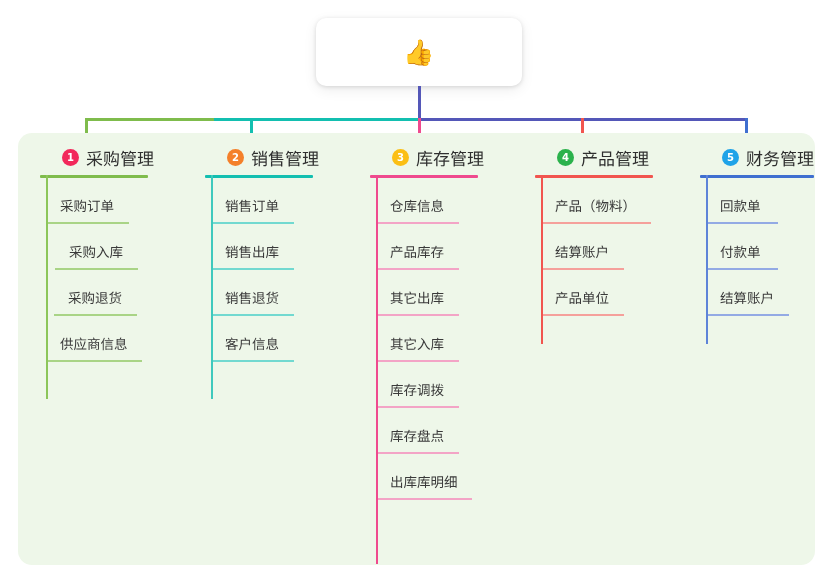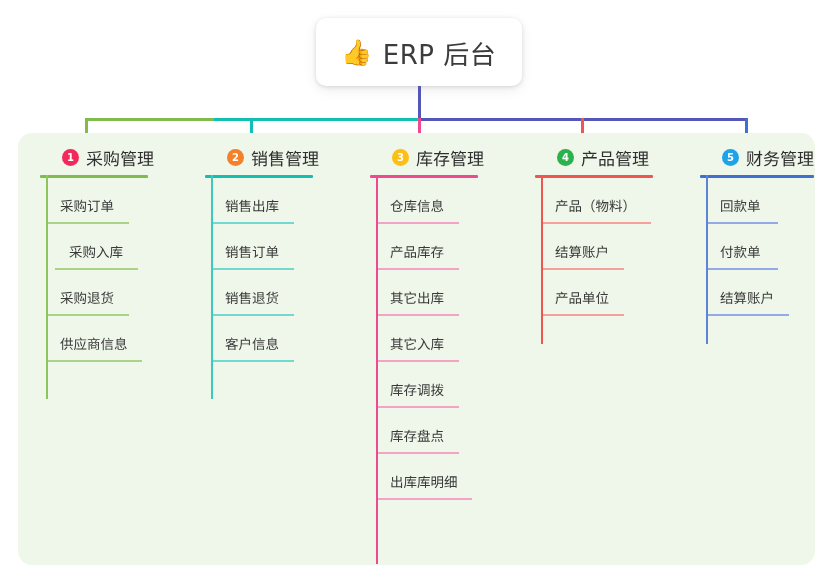--- a/index.html
+++ b/index.html
@@ -131,21 +131,20 @@
     height: 1.6px;
   }
 </style>
 </head>
 <body>
 
 <div id="mindmap">
 
   <div class="root-card">
     <span class="root-emoji">👍</span>
-    <span class="root-title">ERP 后台</span>
   </div>
 
   <div id="connectors">
       <div class="conn" style="left: 418px; top: 86px; width: 3px; height: 34px; background: rgb(84, 87, 184);"></div>
       <div class="conn" style="left: 85px; top: 118px; width: 131px; height: 3px; background: rgb(127, 188, 76);"></div>
       <div class="conn" style="left: 214px; top: 118px; width: 206px; height: 3px; background: rgb(19, 191, 176);"></div>
       <div class="conn" style="left: 418px; top: 118px; width: 329px; height: 3px; background: rgb(84, 87, 184);"></div>
       <div class="conn" style="left: 85px; top: 118px; width: 3px; height: 32px; background: rgb(127, 188, 76);"></div>
       <div class="conn" style="left: 250px; top: 118px; width: 3px; height: 32px; background: rgb(19, 191, 176);"></div>
       <div class="conn" style="left: 418px; top: 118px; width: 3px; height: 32px; background: rgb(239, 74, 142);"></div>
@@ -164,44 +163,44 @@
         <div class="col-rule" style="background: rgb(127, 188, 76); width: 108px;"></div>
         <div class="items" style="padding-left: 6px;">
           <div class="item" style="padding-left: 14px;">
             <span class="item-label" style="left: 14px;">采购订单</span>
             <div class="item-rule" style="background: rgb(169, 212, 134); width: 83px;"></div>
           </div>
           <div class="item" style="padding-left: 14px; margin-left: 9px;">
             <span class="item-label" style="left: 14px;">采购入库</span>
             <div class="item-rule" style="background: rgb(169, 212, 134); width: 83px;"></div>
           </div>
-          <div class="item" style="padding-left: 30px;">
+          <div class="item" style="padding-left: 30px; margin-left: 8px;">
             <span class="item-label" style="left: 14px;">采购退货</span>
             <div class="item-rule" style="background: rgb(169, 212, 134); width: 83px;"></div>
           </div>
           <div class="item" style="padding-left: 14px;">
             <span class="item-label" style="left: 14px;">供应商信息</span>
             <div class="item-rule" style="background: rgb(169, 212, 134); width: 96px;"></div>
           </div>
         </div>
         <div class="spine" style="background: rgb(140, 198, 90); left: 6px; height: 224px;"></div>
       </div>
       <div class="column" style="left: 205px;">
         <div class="col-header">
           <span class="badge" style="background: rgb(244, 128, 42);">2</span>
           <span class="col-title">销售管理</span>
         </div>
         <div class="col-rule" style="background: rgb(19, 191, 176); width: 108px;"></div>
         <div class="items" style="padding-left: 6px;">
           <div class="item" style="padding-left: 14px;">
+            <span class="item-label" style="left: 14px;">销售订单</span>
+            <div class="item-rule" style="background: rgb(114, 217, 208); width: 83px;"></div>
+          </div>
+          <div class="item" style="padding-left: 14px;">
             <span class="item-label" style="left: 14px;">销售出库</span>
-            <div class="item-rule" style="background: rgb(114, 217, 208); width: 83px;"></div>
-          </div>
-          <div class="item" style="padding-left: 14px;">
-            <span class="item-label" style="left: 14px;">销售订单</span>
             <div class="item-rule" style="background: rgb(114, 217, 208); width: 83px;"></div>
           </div>
           <div class="item" style="padding-left: 14px;">
             <span class="item-label" style="left: 14px;">销售退货</span>
             <div class="item-rule" style="background: rgb(114, 217, 208); width: 83px;"></div>
           </div>
           <div class="item" style="padding-left: 14px;">
             <span class="item-label" style="left: 14px;">客户信息</span>
             <div class="item-rule" style="background: rgb(114, 217, 208); width: 83px;"></div>
           </div>

